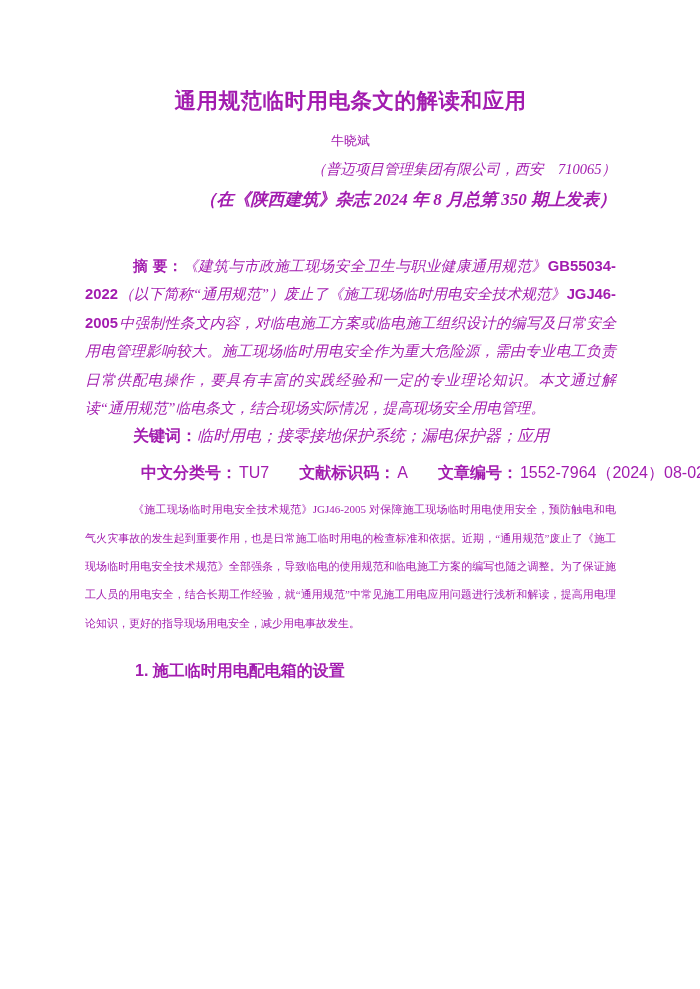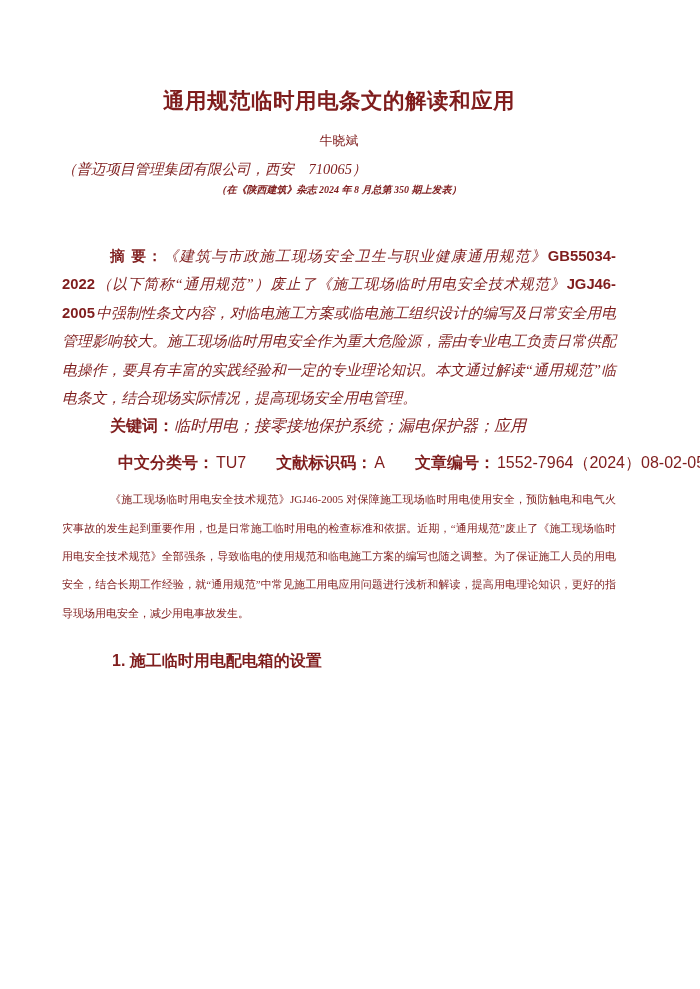--- a/index.html
+++ b/index.html
@@ -1,54 +1,55 @@
 <!DOCTYPE html>
 <html><head>
 <meta charset="utf-8">
 <style>
   html, body { margin: 0; padding: 0; background: #ffffff; }
   .page {
     position: relative;
     width: 700px;
     height: 989px;
     background: #ffffff;
-    color: #7f1d1d;
+    color: #a21caf;
     overflow: hidden;
     font-family: "Liberation Serif", "DejaVu Serif", serif;
     box-sizing: border-box;
-    padding: 0 84px 0 62px;
+    padding: 0 84px 0 85px;
   }
   
   .title {
     margin: 86px 0 0 0;
     text-align: center;
     font-family: "Liberation Sans", "DejaVu Sans", sans-serif;
     font-weight: 700;
     font-size: 21.5px;
     line-height: 30px;
     letter-spacing: 0.5px;
   }
   .author {
     margin-top: 15px;
     text-align: center;
     font-size: 13px;
     line-height: 20px;
   }
   .affiliation {
     margin-top: 8px;
-    text-align: left;
+    text-align: right;
     font-style: italic;
     font-size: 14.5px;
     line-height: 20px;
   }
   .pubnote {
-    text-align: center;
+    margin-top: 10px;
+    text-align: right;
     font-style: italic;
     font-weight: 700;
-    font-size: 10px;
+    font-size: 17px;
     line-height: 22px;
   }
   
   .abstract {
     margin: 41px 0 0 0;
     text-align: justify;
     font-style: italic;
     font-size: 14.8px;
     line-height: 28.4px;
     text-indent: 48px;

